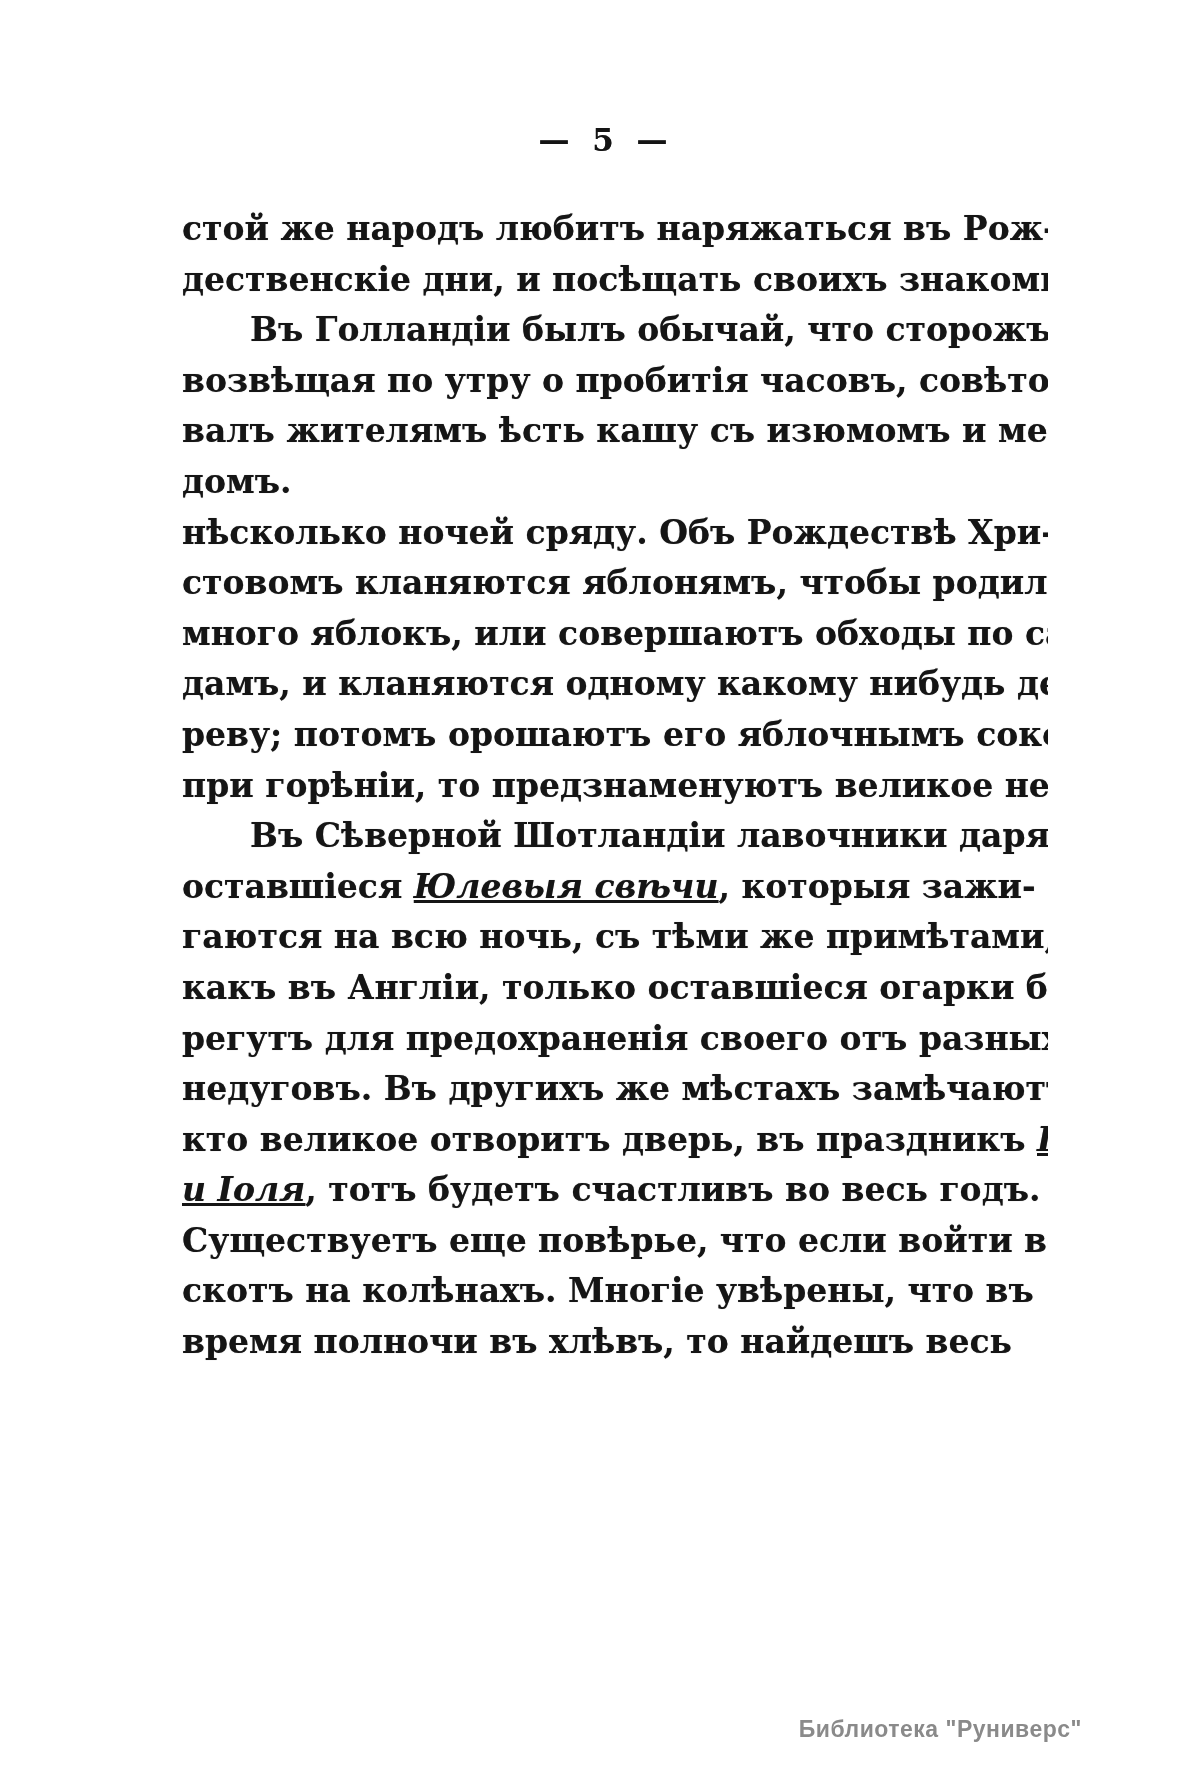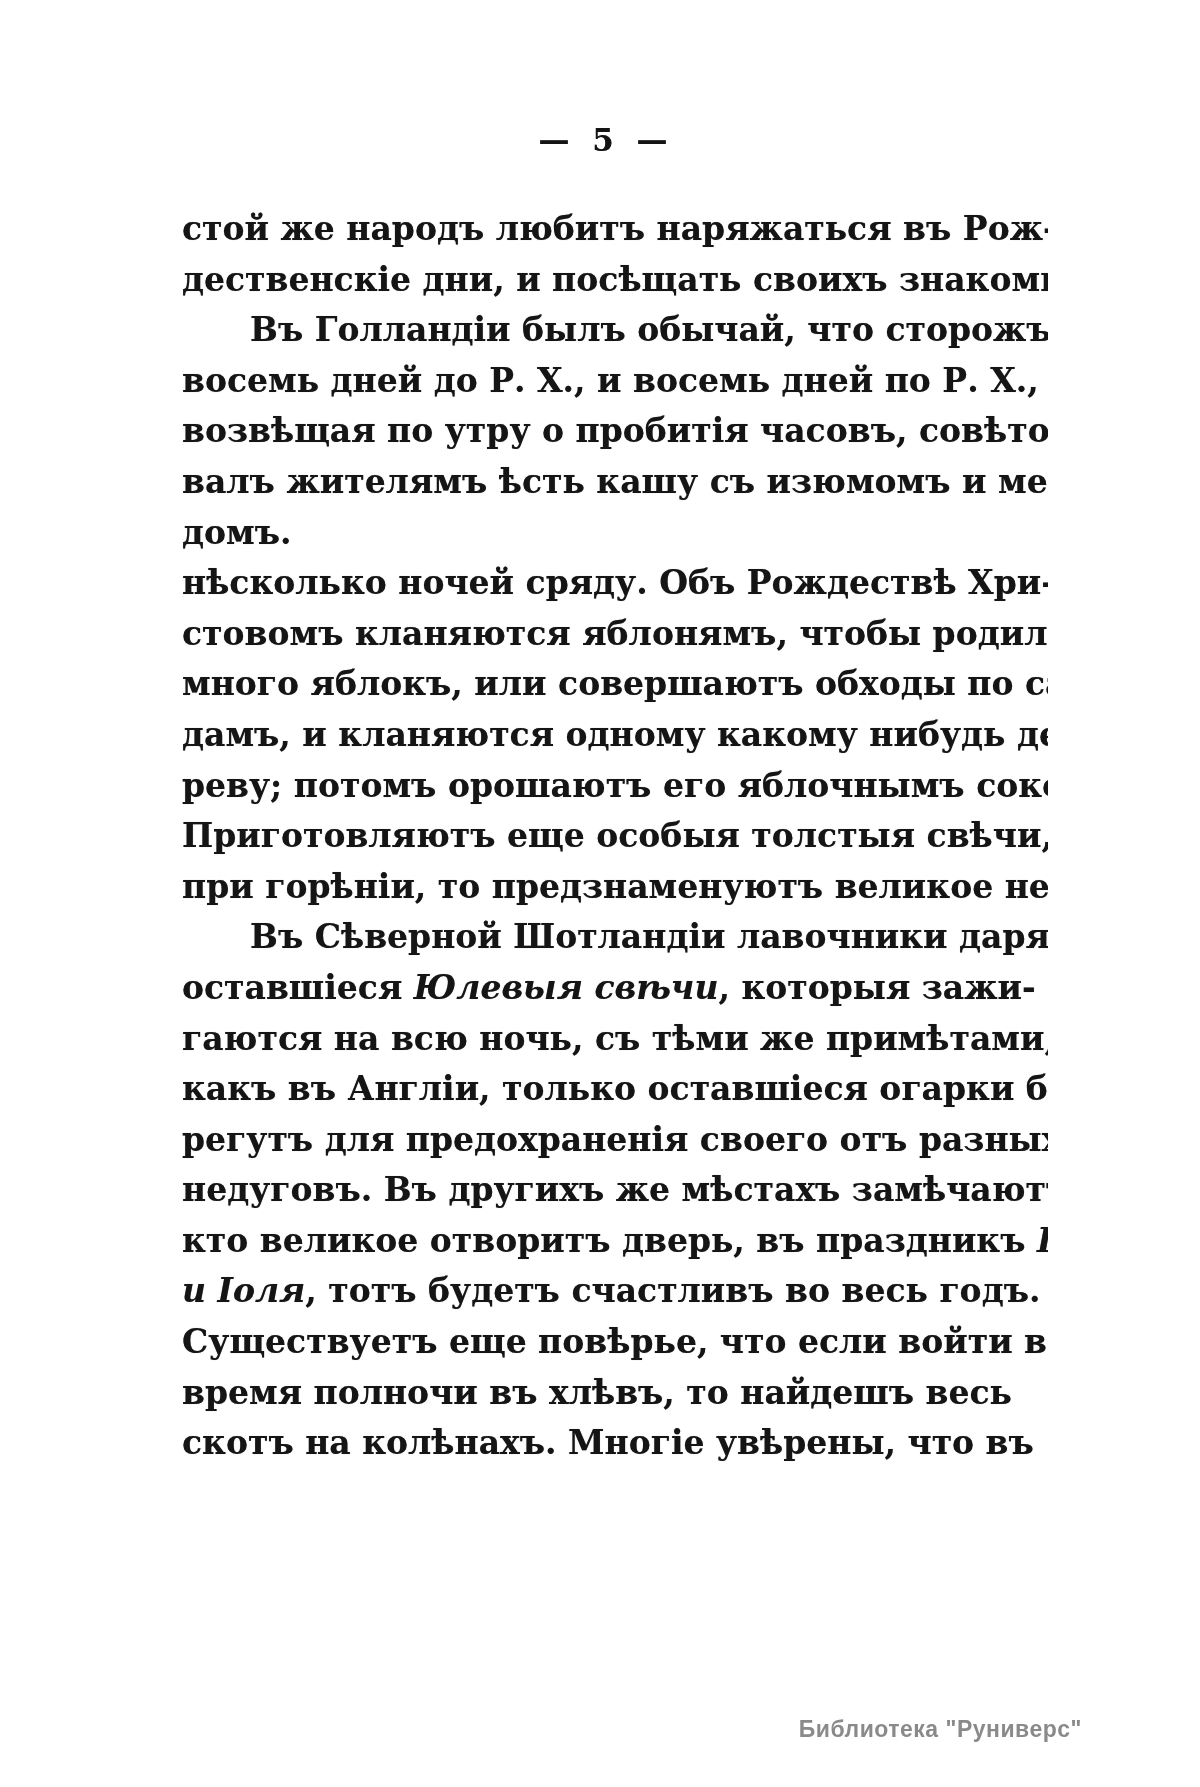--- a/index.html
+++ b/index.html
@@ -46,21 +46,21 @@
     text-align-last: justify;
   }
   
   .line::after { content: ""; display: inline-block; width: 100%; height: 0; }
   .line.short {
     text-align: right;
     text-align-last: left;
   }
   .line.short::after { content: none; }
   .line.indent { padding-left: 68px; }
-  .line .it { font-style: italic; }
+  .line .it { font-style: italic; text-decoration: underline; }
   .watermark {
     position: absolute;
     top: 1716px;
     right: 118px;
     font-family: "Liberation Sans", "DejaVu Sans", sans-serif;
     font-weight: 700;
     font-size: 23px;
     letter-spacing: 0.5px;
     color: #8a8a8a;
   }
@@ -69,39 +69,37 @@
 <body>
 
 <div class="scan-page">
 
   <div class="page-number">— 5 —</div>
 
   <div class="text-block">
       <div class="line"><span>стой же народъ любитъ наряжаться въ Рож-</span></div>
       <div class="line"><span>дественскіе дни, и посѣщать своихъ знакомыхъ.</span></div>
       <div class="line indent"><span>Въ Голландіи былъ обычай, что сторожъ,</span></div>
-      <div class="line"><span>восемь дней до Р. Х., и восемь дней по Р. Х.,</span></div>
       <div class="line"><span>возвѣщая по утру о пробитія часовъ, совѣто-</span></div>
       <div class="line"><span>валъ жителямъ ѣсть кашу съ изюмомъ и ме-</span></div>
       <div class="line short"><span>домъ.</span></div>
       <div class="line"><span>нѣсколько ночей сряду. Объ Рождествѣ Хри-</span></div>
       <div class="line"><span>стовомъ кланяются яблонямъ, чтобы родилось</span></div>
       <div class="line"><span>много яблокъ, или совершаютъ обходы по са-</span></div>
       <div class="line"><span>дамъ, и кланяются одному какому нибудь де-</span></div>
       <div class="line"><span>реву; потомъ орошаютъ его яблочнымъ сокомъ.</span></div>
-      <div class="line"><span>Приготовляютъ еще особыя толстыя свѣчи,</span></div>
       <div class="line"><span>при горѣніи, то предзнаменуютъ великое не-</span></div>
       <div class="line indent"><span>Въ Сѣверной Шотландіи лавочники дарятъ</span></div>
       <div class="line"><span>оставшіеся </span><span class="it">Юлевыя свѣчи</span><span>, которыя зажи-</span></div>
       <div class="line"><span>гаются на всю ночь, съ тѣми же примѣтами,</span></div>
       <div class="line"><span>какъ въ Англіи, только оставшіеся огарки бе-</span></div>
       <div class="line"><span>регутъ для предохраненія своего отъ разныхъ</span></div>
       <div class="line"><span>недуговъ. Въ другихъ же мѣстахъ замѣчаютъ,</span></div>
       <div class="line"><span>кто великое отворитъ дверь, въ праздникъ </span><span class="it">Іоля</span></div>
       <div class="line"><span class="it">и Іоля</span><span>, тотъ будетъ счастливъ во весь годъ.</span></div>
       <div class="line"><span>Существуетъ еще повѣрье, что если войти во</span></div>
+      <div class="line"><span>скотъ на колѣнахъ. Многіе увѣрены, что въ</span></div>
       <div class="line"><span>время полночи въ хлѣвъ, то найдешъ весь</span></div>
-      <div class="line"><span>скотъ на колѣнахъ. Многіе увѣрены, что въ</span></div>
     </div>
 
   <div class="watermark">Библиотека "Руниверс"</div>
 
 </div>
 
 </body></html>

